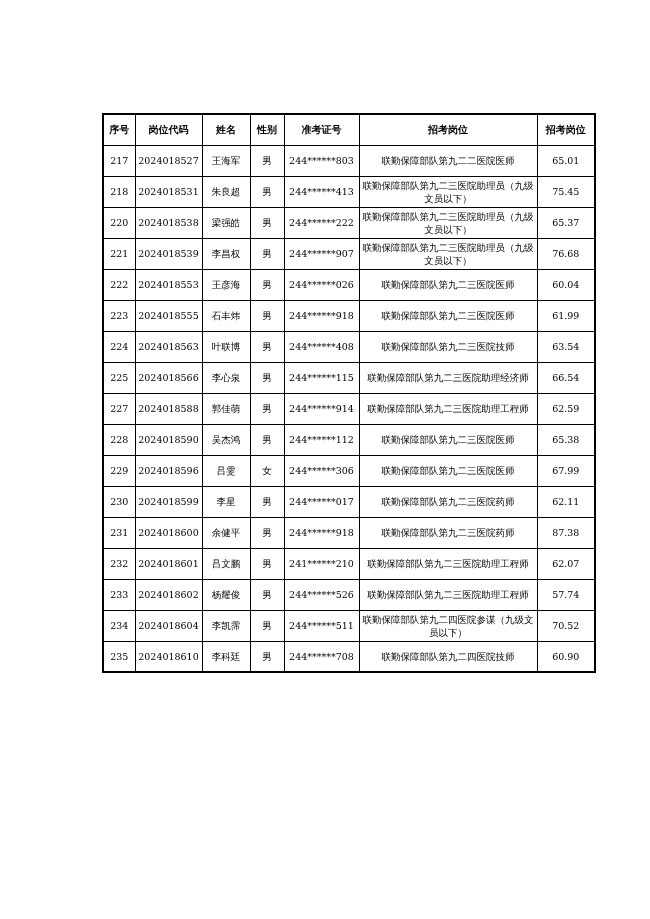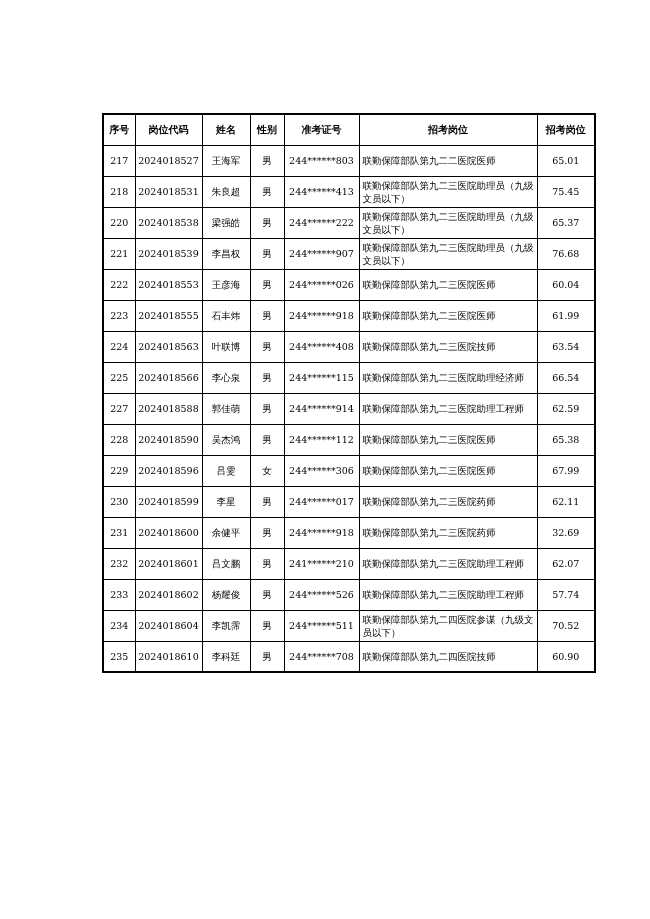--- a/index.html
+++ b/index.html
@@ -31,21 +31,21 @@
     overflow:hidden;
   }
   .score-table th {
     font-family:"DejaVu Sans","Liberation Sans",sans-serif;
     font-weight:bold;
     font-size:10px;
     height:31px;
   }
   .score-table td { height:31px; }
   .score-table td.col-position {
-    text-align:left;
+    text-align:center;
     padding:2px 3px;
   }
   col.c-index    { width:32px; }
   col.c-code     { width:67px; }
   col.c-name     { width:48px; }
   col.c-gender   { width:34px; }
   col.c-ticket   { width:75px; }
   col.c-position { width:178px; }
   col.c-score    { width:58px; }
 </style>
@@ -183,21 +183,21 @@
           <td class="col-position">联勤保障部队第九二三医院药师</td>
           <td class="col-score">62.11</td>
         </tr>
         <tr>
           <td class="col-index">231</td>
           <td class="col-code">2024018600</td>
           <td class="col-name">余健平</td>
           <td class="col-gender">男</td>
           <td class="col-ticket">244******918</td>
           <td class="col-position">联勤保障部队第九二三医院药师</td>
-          <td class="col-score">32.69</td>
+          <td class="col-score">87.38</td>
         </tr>
         <tr>
           <td class="col-index">232</td>
           <td class="col-code">2024018601</td>
           <td class="col-name">吕文鹏</td>
           <td class="col-gender">男</td>
           <td class="col-ticket">241******210</td>
           <td class="col-position">联勤保障部队第九二三医院助理工程师</td>
           <td class="col-score">62.07</td>
         </tr>

